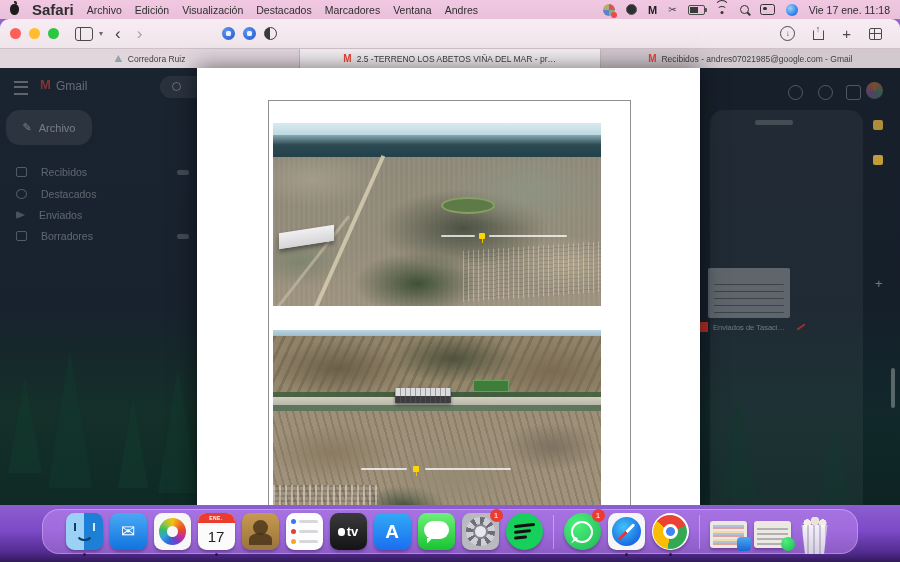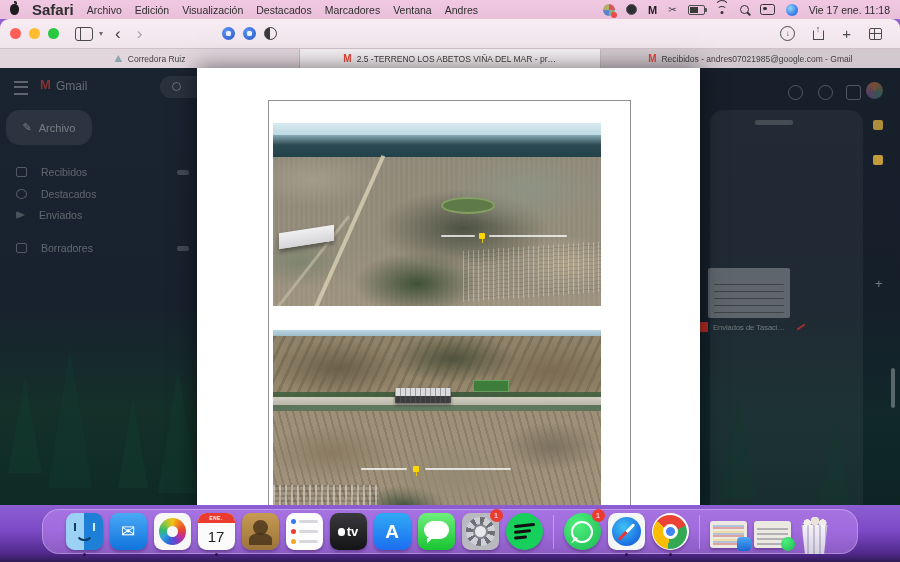--- a/index.html
+++ b/index.html
@@ -306,21 +306,21 @@
             <span class="gcount"></span>
           </div>
           <div class="gm-item" style="top:117px">
             <span class="gicon" style="border-radius:50%"></span>
             <span>Destacados</span>
           </div>
           <div class="gm-item" style="top:138px">
             <span class="gicon" style="clip-path:polygon(0 0,100% 50%,0 100%);background:rgba(255,255,255,.22);border:none"></span>
             <span>Enviados</span>
           </div>
-          <div class="gm-item" style="top:171px">
+          <div class="gm-item" style="top:159px">
             <span class="gicon"></span>
             <span>Borradores</span>
             <span class="gcount"></span>
           </div>
         </div>
         <div class="tree" style="left:8px;top:310px;width:34px;height:95px"></div>
         <div class="tree" style="left:48px;top:280px;width:44px;height:140px;opacity:.45"></div>
         <div class="tree" style="left:118px;top:330px;width:30px;height:90px"></div>
         <div class="tree" style="left:158px;top:300px;width:40px;height:125px;opacity:.5"></div>
       </div>

